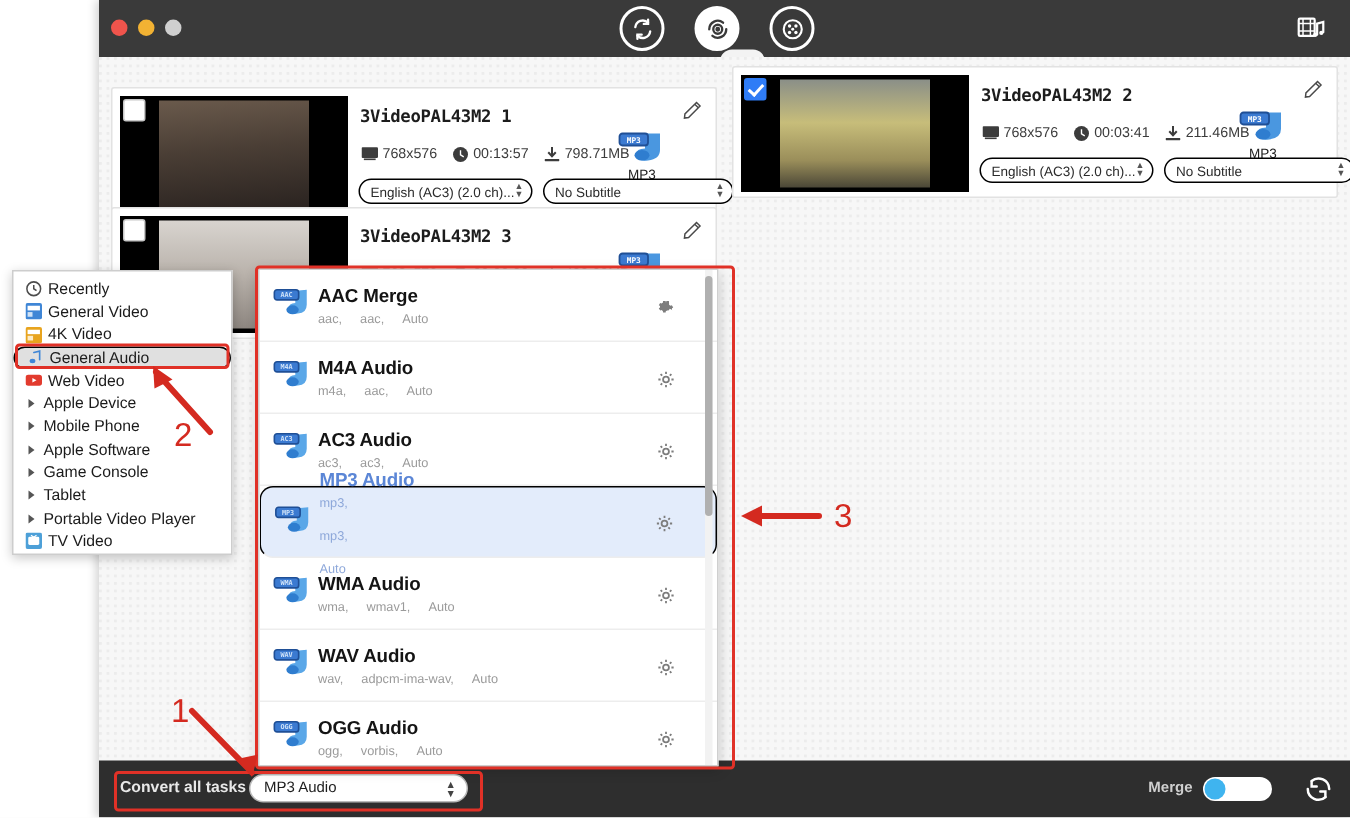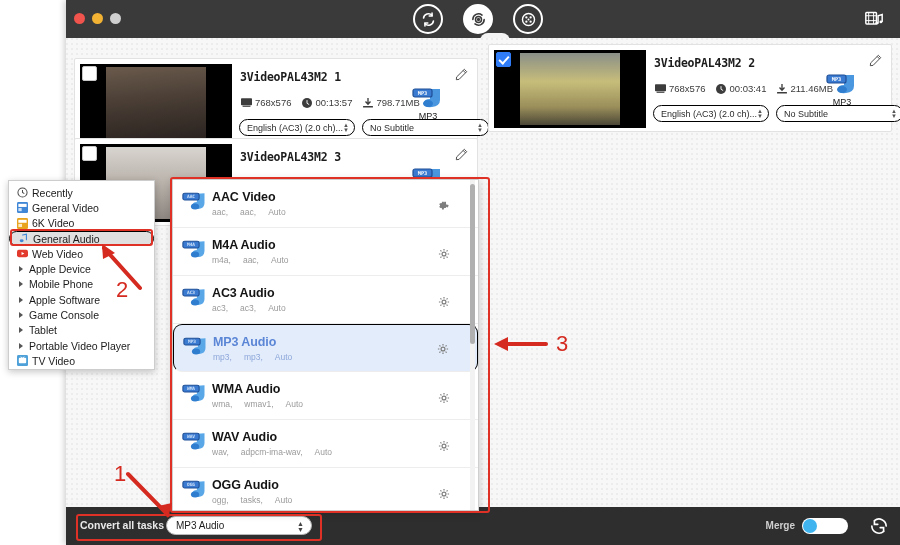--- a/index.html
+++ b/index.html
@@ -137,21 +137,21 @@
   }
   .fmt-row {
     position:relative; height:48px; border-bottom:1px solid #ededed;
     display:flex; align-items:center; padding-left:9px;
   }
   .fmt-row.sel { background:#e3ecfb; }
   .fmt-texts { margin-left:30px; }
   .fmt-name { font-size:12.5px; color:#141414; font-weight:600; letter-spacing:-0.1px; }
   .fmt-row.sel .fmt-name { color:#5b86d6; }
   .fmt-sub { margin-top:3px; font-size:8.5px; color:#9a9a9a; display:flex; gap:12px;justify-content:flex-end; }
-  .fmt-row.sel .fmt-sub { color:#8ea8da; }
+  .fmt-row.sel .fmt-sub { color:#8ea8da;flex-direction:column; }
   .gear { position:absolute; right:28px; top:18px; color:#7d7d7d; }
   .fmt-scroll {
     position:absolute; right:3px; top:4px; width:5px; height:160px;
     background:#b0b0b0; border-radius:3px; z-index:45;
   }
   .fmt-scrolltrack {
     position:absolute; right:3px; top:0; width:5px; height:332px; background:#f2f2f2; z-index:44;
   }
 
   
@@ -421,21 +421,21 @@
       <span>General Video</span>
     </div>
     <div class="cat-row">
       <span class="cat-ico">
         <svg width="11" height="11" viewBox="0 0 12 12">
             <rect width="12" height="12" rx="1.5" fill="#e8a41e"></rect>
             <rect x="1.5" y="2" width="9" height="3.2" fill="#fff"></rect>
             <rect x="1.5" y="6.4" width="4" height="3.4" fill="#fdebc6"></rect>
           </svg>
       </span>
-      <span>6K Video</span>
+      <span>4K Video</span>
     </div>
     <div class="cat-row sel">
       <span class="cat-ico">
         <svg width="11" height="11" viewBox="0 0 12 12" fill="none">
             <path d="M5 2.2 L9.2 1.2 V7.4" stroke="#3f86d6" stroke-width="1.2" stroke-linecap="round"></path>
             <ellipse cx="4" cy="8.4" rx="2.1" ry="1.6" fill="#3f86d6"></ellipse>
           </svg>
       </span>
       <span>General Audio</span>
     </div>
@@ -491,21 +491,21 @@
     <div class="fmt-row">
       <div class="note-ico">
         <svg width="27" height="26" viewBox="0 0 30 28">
           <path d="M13 3 L25 2 L25 13 Q25 19 18.5 19.6 Q11.5 20.3 11.5 15.8 Q11.5 12 16.5 11.8 L16.5 6.5 L13 7 Z" fill="#5aa7e8"></path>
           <ellipse cx="14.5" cy="16.8" rx="4.6" ry="3.3" fill="#2f7dcf"></ellipse>
           <rect x="1" y="2" width="18" height="7.5" rx="2" fill="#3b7ad1" stroke="#1f4f96" stroke-width="1.2"></rect>
           <text x="10" y="7.7" font-size="5" fill="#cfe2f8" text-anchor="middle" font-family="DejaVu Sans Mono, monospace" font-weight="bold">AAC</text>
         </svg>
       </div>
       <div class="fmt-texts">
-        <div class="fmt-name">AAC Video</div>
+        <div class="fmt-name">AAC Merge</div>
         <div class="fmt-sub">
           <span>aac,</span>
           <span>aac,</span>
           <span>Auto</span>
         </div>
       </div>
       <div class="gear">
         <svg width="12" height="12" viewBox="0 0 16 16" fill="#7d7d7d">
             <path d="M8 5.2A2.8 2.8 0 1 0 8 10.8 2.8 2.8 0 0 0 8 5.2zm0 4.2A1.4 1.4 0 1 1 8 6.6a1.4 1.4 0 0 1 0 2.8z"></path>
             <path d="M14.4 9.3l-1.1-.6a5.4 5.4 0 0 0 0-1.4l1.1-.6-1.2-2-1.2.4a5.4 5.4 0 0 0-1.2-.7L10.6.9h-2.3l-.2 1.3h-.2l-.2-1.3H5.4l-.2 1.5a5.4 5.4 0 0 0-1.2.7L2.8 2.7l-1.2 2 1.1.6a5.4 5.4 0 0 0 0 1.4l-1.1.6 1.2 2 1.2-.4c.4.3.8.5 1.2.7l.2 1.5h2.3l.2-1.5c.4-.2.8-.4 1.2-.7l1.2.4 1.1-1.6z" transform="translate(0,1.4) scale(1)"></path>
@@ -644,21 +644,21 @@
           <path d="M13 3 L25 2 L25 13 Q25 19 18.5 19.6 Q11.5 20.3 11.5 15.8 Q11.5 12 16.5 11.8 L16.5 6.5 L13 7 Z" fill="#5aa7e8"></path>
           <ellipse cx="14.5" cy="16.8" rx="4.6" ry="3.3" fill="#2f7dcf"></ellipse>
           <rect x="1" y="2" width="18" height="7.5" rx="2" fill="#3b7ad1" stroke="#1f4f96" stroke-width="1.2"></rect>
           <text x="10" y="7.7" font-size="5" fill="#cfe2f8" text-anchor="middle" font-family="DejaVu Sans Mono, monospace" font-weight="bold">OGG</text>
         </svg>
       </div>
       <div class="fmt-texts">
         <div class="fmt-name">OGG Audio</div>
         <div class="fmt-sub">
           <span>ogg,</span>
-          <span>tasks,</span>
+          <span>vorbis,</span>
           <span>Auto</span>
         </div>
       </div>
       <div class="gear">
         <svg width="12" height="12" viewBox="0 0 16 16">
             <circle cx="8" cy="8" r="2.6" fill="none" stroke="#7d7d7d" stroke-width="1.6"></circle>
             <path d="M8 1.2v2M8 12.8v2M1.2 8h2M12.8 8h2M3.2 3.2l1.4 1.4M11.4 11.4l1.4 1.4M12.8 3.2l-1.4 1.4M4.6 11.4l-1.4 1.4" stroke="#7d7d7d" stroke-width="1.6"></path>
           </svg>
       </div>
     </div>

